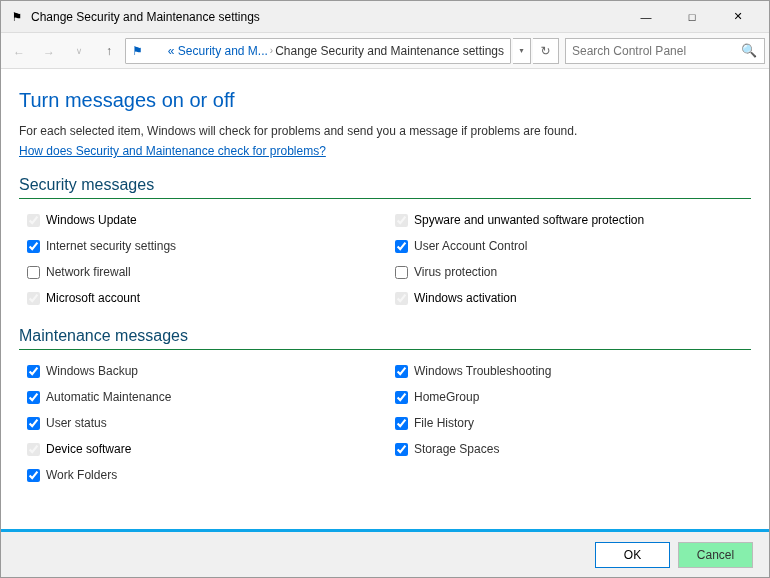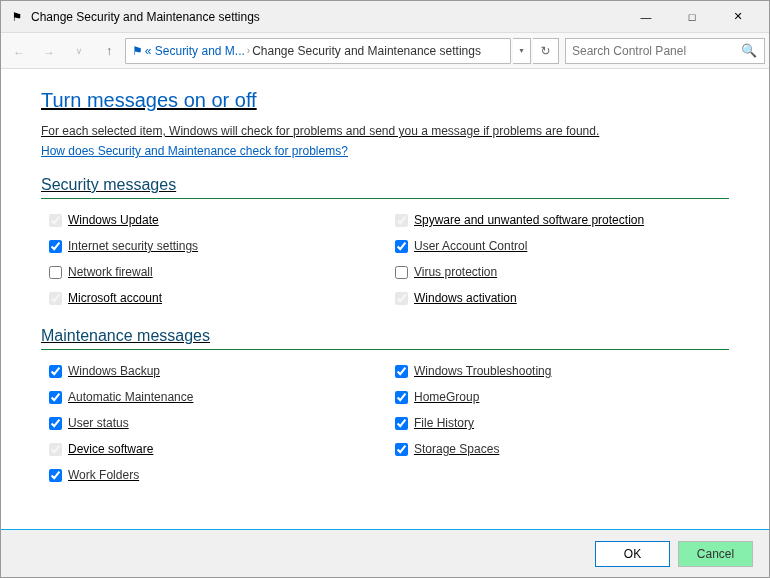--- a/index.html
+++ b/index.html
@@ -97,20 +97,21 @@
       font-size: 12px;
       color: #333;
       border-radius: 1px;
     }
     .address-breadcrumb {
       display: flex;
       align-items: center;
       gap: 2px;
       flex: 1;
       overflow: hidden;
+      justify-content: flex-end;
     }
     .address-flag {
       color: #0060c0;
       margin-right: 2px;
     }
     .address-sep { color: #999; font-size: 10px; }
     .address-link { color: #0060c0; cursor: pointer; }
     .address-current { color: #333; }
     .address-arrow {
       width: 18px;
@@ -153,24 +154,23 @@
       outline: none;
       flex: 1;
       font-size: 12px;
       color: #999;
       background: transparent;
     }
     .search-icon-span { color: #999; font-size: 13px; }
     
     .content {
       flex: 1;
-      padding: 20px 40px;
+      padding: 20px 18px;
       overflow-y: auto;
       background: #fff;
-      text-decoration: underline;
     }
     .page-title {
       font-size: 20px;
       color: #0060c0;
       font-weight: 300;
       margin-bottom: 10px;
     }
     .description {
       font-size: 12px;
       color: #333;
@@ -218,21 +218,21 @@
       font-size: 12px;
       color: #333;
     }
     .checkbox-label.disabled {
       color: #000000;
     }
     
     .footer {
       height: 48px;
       background: #f0f0f0;
-      border-top: 1px solid #0ea5e9;
+      border-top: 3px solid #0ea5e9;
       display: flex;
       align-items: center;
       justify-content: flex-end;
       padding: 0 16px;
       gap: 8px;
     }
     .footer-btn {
       width: 75px;
       height: 26px;
       border: 1px solid #bbb;

